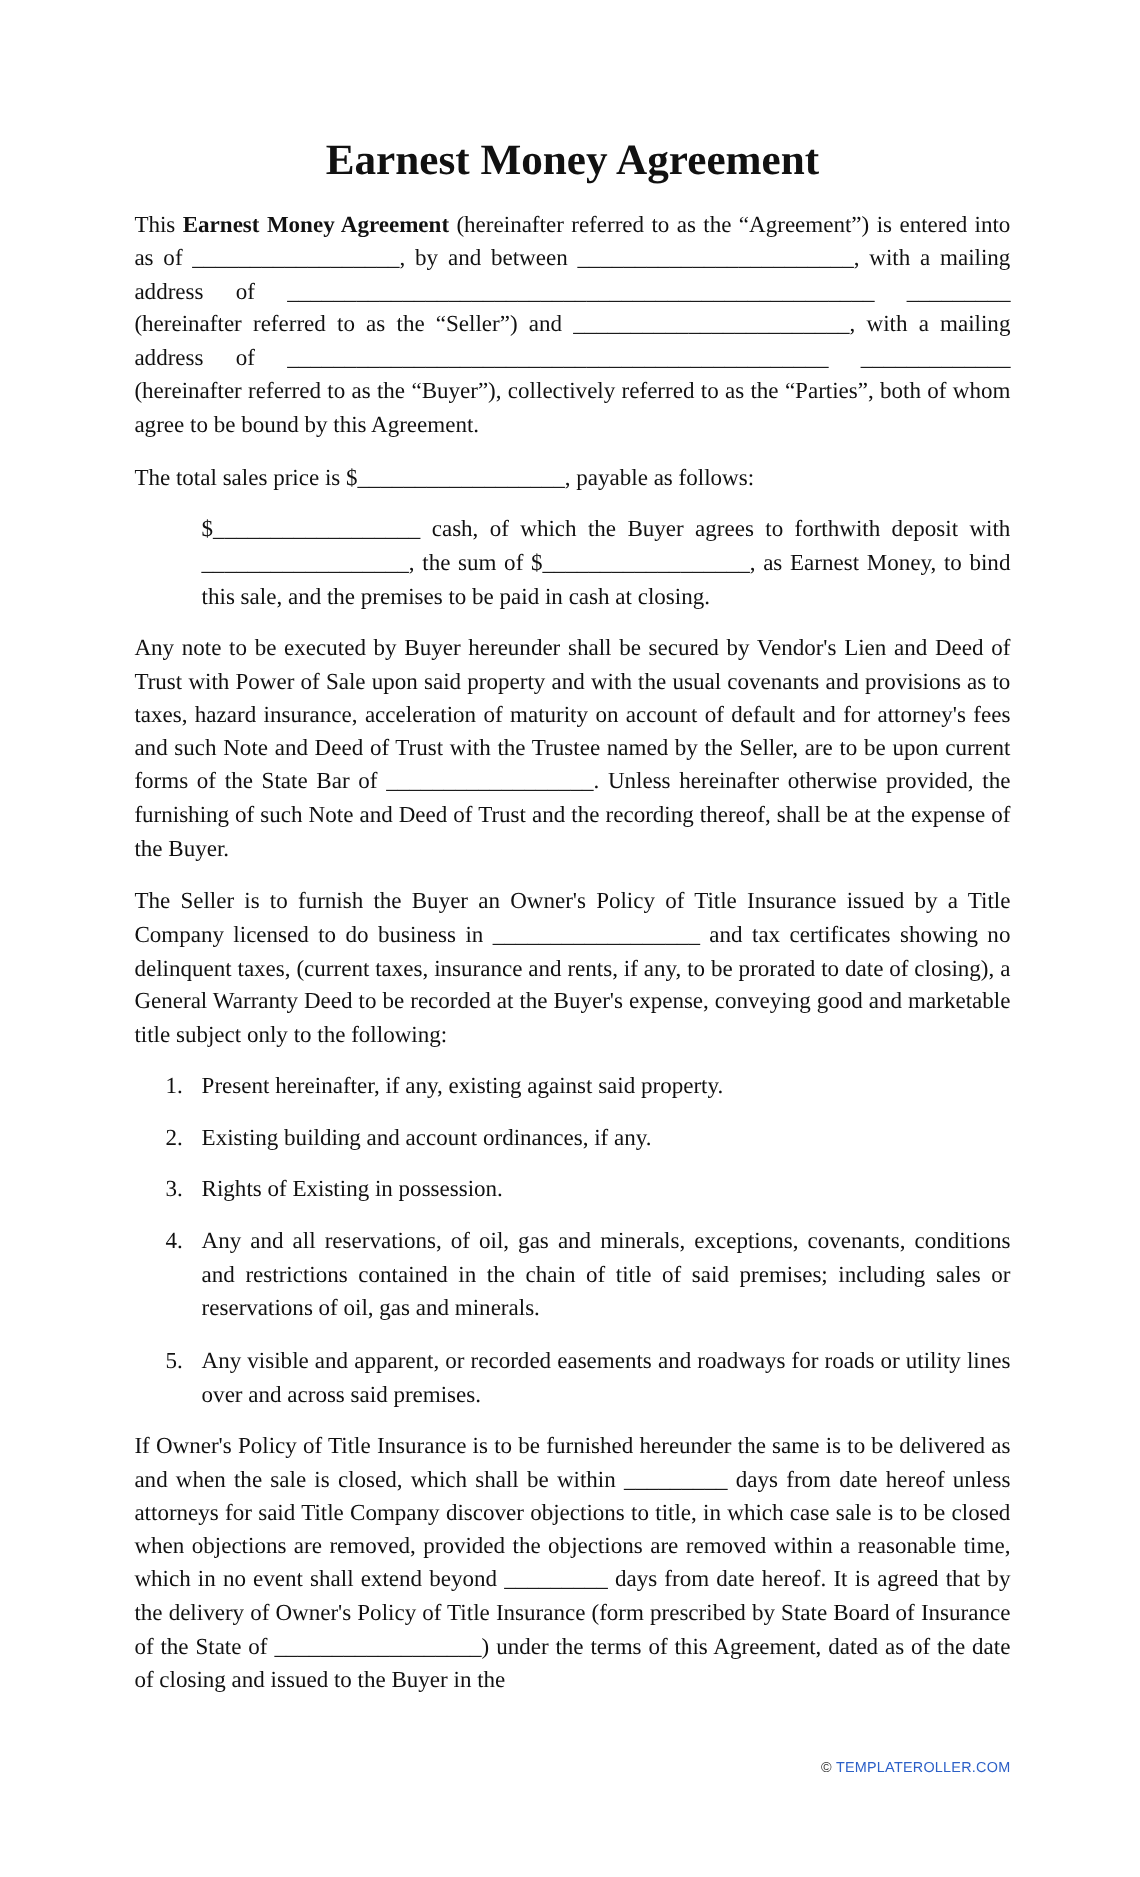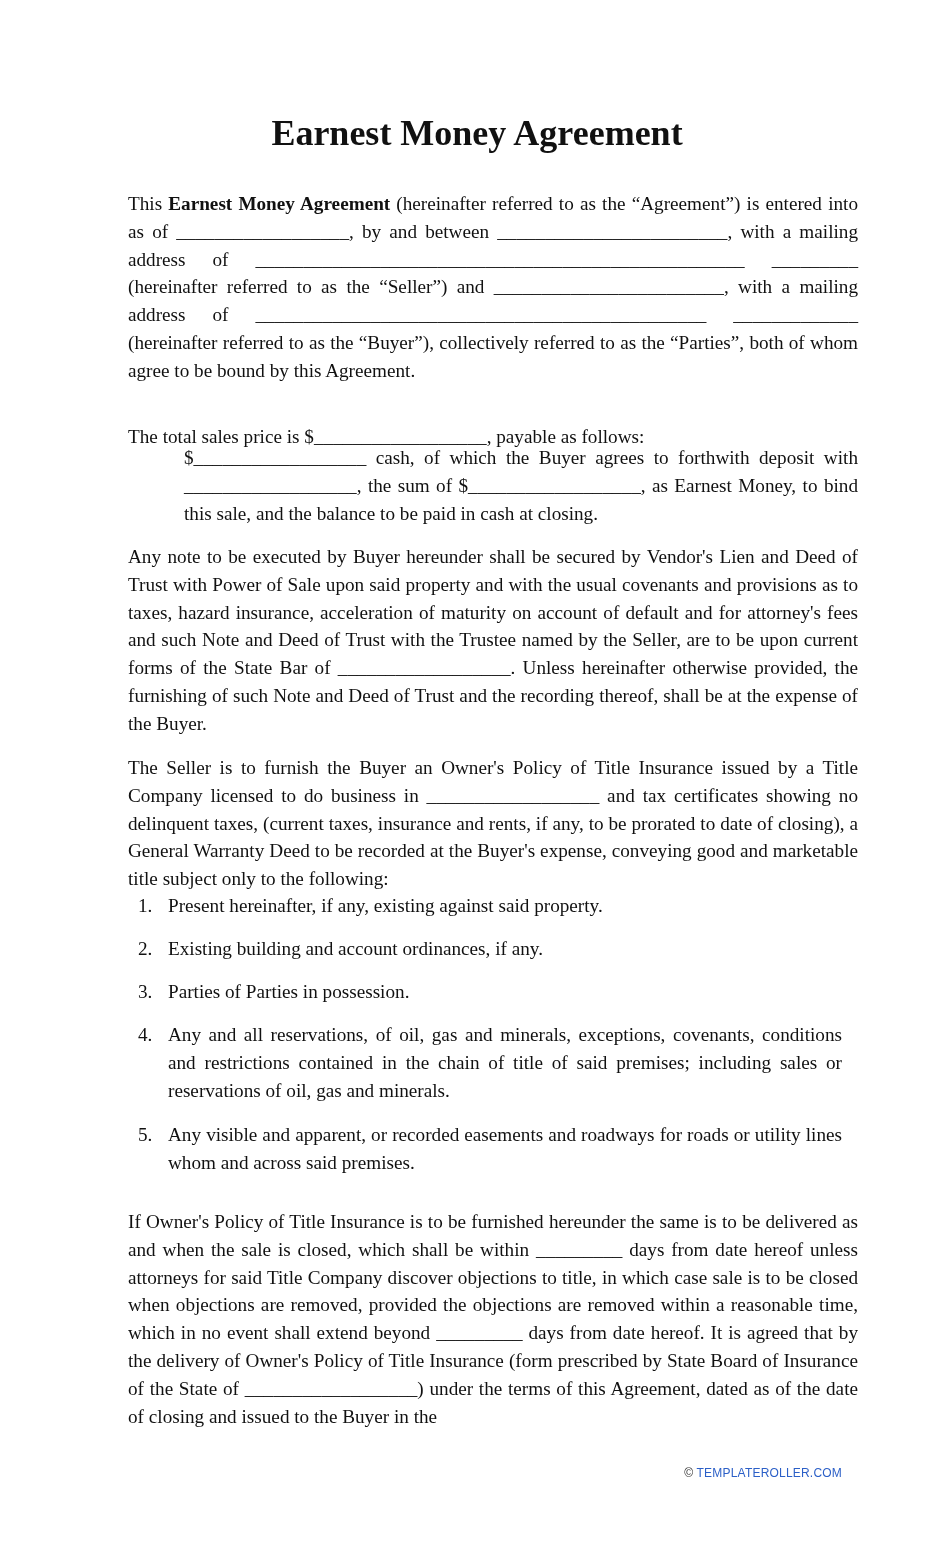--- a/index.html
+++ b/index.html
@@ -10,21 +10,21 @@
     }
     .page { position: absolute; left: 112px; top: 0; width: 730px; }
     .title {
       position: absolute; left: 0; width: 730px; top: 108px;
       text-align: center; font-weight: bold; font-size: 36px; line-height: 50px;
       margin: 0;
     }
     .para {
       position: absolute; left: 0; width: 730px;
       font-size: 19.2px; line-height: 27.8px;
-      text-align: justify; margin: 16px;
+      text-align: justify; margin: 0;
     }
     .indent { left: 56px; width: 674px; }
     .list { position: absolute; left: 0; width: 730px; margin: 0; padding: 0; list-style: none; }
     .li {
       position: absolute; left: 0; width: 730px;
       font-size: 19.2px; line-height: 27.8px;
     }
     .li .num { position: absolute; left: 26px; top: 0; }
     .li .txt { position: absolute; left: 56px; width: 674px; text-align: justify; display: block; }
     .footer {
@@ -36,48 +36,48 @@
     b { font-weight: bold; }
   </style>
 </head>
 <body>
 
 <div class="page">
   <h1 class="title">Earnest Money Agreement</h1>
 
   <p class="para" style="top:174px;"><span>This </span><b>Earnest Money Agreement</b><span> (hereinafter referred to as the “Agreement”) is entered into as of __________________, by and between ________________________, with a mailing address of ___________________________________________________ _________ (hereinafter referred to as the “Seller”) and ________________________, with a mailing address of _______________________________________________ _____________ (hereinafter referred to as the “Buyer”), collectively referred to as the “Parties”, both of whom agree to be bound by this Agreement.</span></p>
 
-  <p class="para" style="top:407px;">The total sales price is $__________________, payable as follows:</p>
+  <p class="para" style="top:385px;">The total sales price is $__________________, payable as follows:</p>
 
-  <p class="para indent" style="top:428px;">$__________________ cash, of which the Buyer agrees to forthwith deposit with __________________, the sum of $__________________, as Earnest Money, to bind this sale, and the balance to be paid in cash at closing.</p>
+  <p class="para indent" style="top:428px;">$__________________ cash, of which the Buyer agrees to forthwith deposit with __________________, the sum of $__________________, as Earnest Money, to bind this sale, and the premises to be paid in cash at closing.</p>
 
   <p class="para" style="top:527px;">Any note to be executed by Buyer hereunder shall be secured by Vendor's Lien and Deed of Trust with Power of Sale upon said property and with the usual covenants and provisions as to taxes, hazard insurance, acceleration of maturity on account of default and for attorney's fees and such Note and Deed of Trust with the Trustee named by the Seller, are to be upon current forms of the State Bar of __________________. Unless hereinafter otherwise provided, the furnishing of such Note and Deed of Trust and the recording thereof, shall be at the expense of the Buyer.</p>
 
   <p class="para" style="top:738px;">The Seller is to furnish the Buyer an Owner's Policy of Title Insurance issued by a Title Company licensed to do business in __________________ and tax certificates showing no delinquent taxes, (current taxes, insurance and rents, if any, to be prorated to date of closing), a General Warranty Deed to be recorded at the Buyer's expense, conveying good and marketable title subject only to the following:</p>
 
   <div class="list">
     <div class="li" style="top:892px;">
       <span class="num">1.</span>
       <span class="txt">Present hereinafter, if any, existing against said property.</span>
     </div>
     <div class="li" style="top:935px;">
       <span class="num">2.</span>
       <span class="txt">Existing building and account ordinances, if any.</span>
     </div>
     <div class="li" style="top:978px;">
       <span class="num">3.</span>
-      <span class="txt">Parties of Parties in possession.</span>
+      <span class="txt">Rights of Existing in possession.</span>
     </div>
     <div class="li" style="top:1021px;">
       <span class="num">4.</span>
       <span class="txt">Any and all reservations, of oil, gas and minerals, exceptions, covenants, conditions and restrictions contained in the chain of title of said premises; including sales or reservations of oil, gas and minerals.</span>
     </div>
     <div class="li" style="top:1121px;">
       <span class="num">5.</span>
-      <span class="txt">Any visible and apparent, or recorded easements and roadways for roads or utility lines whom and across said premises.</span>
+      <span class="txt">Any visible and apparent, or recorded easements and roadways for roads or utility lines over and across said premises.</span>
     </div>
   </div>
 
   <p class="para" style="top:1192px;">If Owner's Policy of Title Insurance is to be furnished hereunder the same is to be delivered as and when the sale is closed, which shall be within _________ days from date hereof unless attorneys for said Title Company discover objections to title, in which case sale is to be closed when objections are removed, provided the objections are removed within a reasonable time, which in no event shall extend beyond _________ days from date hereof. It is agreed that by the delivery of Owner's Policy of Title Insurance (form prescribed by State Board of Insurance of the State of __________________) under the terms of this Agreement, dated as of the date of closing and issued to the Buyer in the</p>
 </div>
 
 <div class="footer">
   <span class="copy">©</span>
   <span>TEMPLATEROLLER.COM</span>
 </div>

